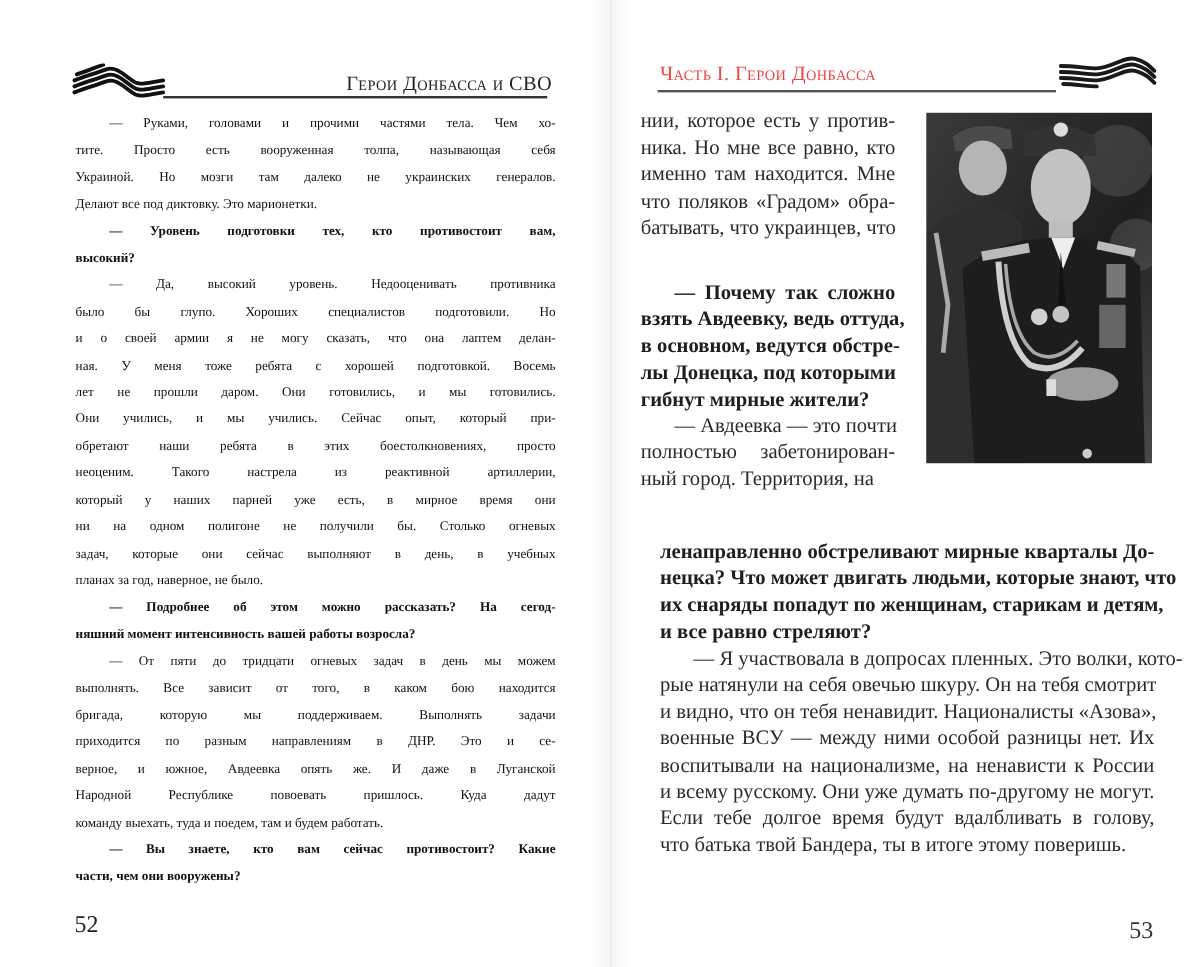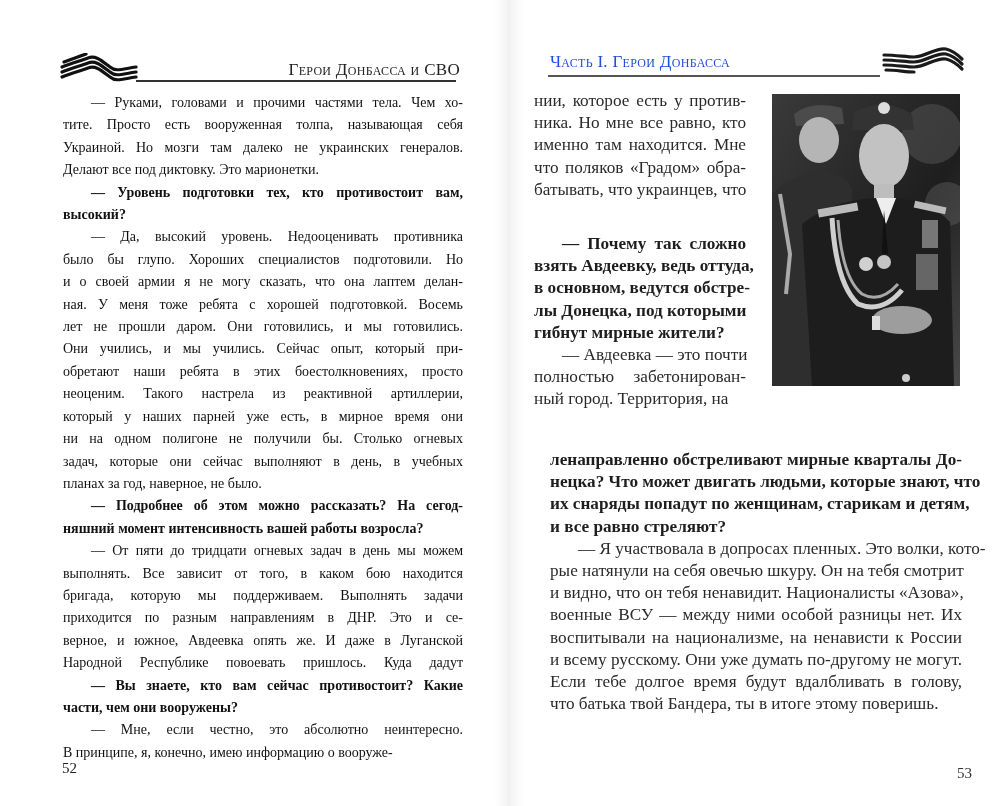--- a/index.html
+++ b/index.html
@@ -6,47 +6,47 @@
   body { width: 1000px; height: 806px; position: relative; overflow: hidden; }
   .spread { position: absolute; left: 0; top: 0; width: 1000px; height: 806px; background: #fff; }
   .gutter { position: absolute; left: 494px; top: 0; width: 30px; height: 806px;
             background: linear-gradient(to right, #ffffff 0%, #f4f4f4 45%, #eeeeee 50%, #f4f4f4 55%, #ffffff 100%); }
   .page { position: absolute; top: 0; height: 806px; font-family: "Liberation Serif", "DejaVu Serif", serif; color: #1a1a1a; }
   .page-left { left: 0; width: 500px; }
   .page-right { left: 500px; width: 500px; }
 
   .running-head { position: absolute; font-family: "Liberation Serif", serif; font-variant: small-caps; font-size: 17px; letter-spacing: 0.3px; color: #222; }
   .page-left .running-head { right: 40px; top: 60px; }
-  .page-right .running-head { left: 50px; top: 52px; color: #1d4ed8; }
+  .page-right .running-head { left: 50px; top: 52px; color: #ef4444; }
   .rule { position: absolute; height: 1.5px; background: #333; }
   .page-left .rule { left: 136px; right: 44px; top: 80px; }
   .page-right .rule { left: 48px; right: 120px; top: 75px; background: #555; }
 
   .ribbon { position: absolute; }
   .page-left .ribbon { left: 60px; top: 53px; width: 78px; height: 30px; }
   .page-right .ribbon { left: 880px; top: 45px; width: 86px; height: 32px; }
   .page-right .ribbon { left: 380px; }
 
-  .text-block { position: absolute; font-size: 14px; line-height: 22.4px; text-align: justify; }
+  .text-block { position: absolute; font-size: 11px; line-height: 22.4px; text-align: justify; }
   .page-left .text-block { left: 63px; top: 92px; width: 400px; color: #111; }
   .q { font-weight: bold; }
 
   .narrow { position: absolute; left: 34px; top: 90px; width: 212px; font-size: 17.2px; line-height: 22.2px; text-align: justify; color: #2a2a2a; }
   .wide { position: absolute; left: 50px; top: 417px; width: 412px; font-size: 17.2px; line-height: 22.2px; text-align: justify; color: #2a2a2a; }
   .narrow .q, .wide .q { color: #1e1e1e; margin-top: 32px; }
   .line { display: block; white-space: nowrap; text-align-last: justify; }
   .line.last { text-align-last: left; }
   .indent { padding-left: 28px; }
 
   .photo { position: absolute; left: 272px; top: 94px; width: 188px; height: 292px; background: #2b2b2b; overflow: hidden; }
   .photo svg { display: block; }
 
-  .folio { position: absolute; font-size: 15px; font-family: "Liberation Serif", serif; color: #222; }
+  .folio { position: absolute; font-size: 20px; font-family: "Liberation Serif", serif; color: #222; }
   .page-left .folio { left: 62px; top: 760px; }
-  .page-right .folio { right: 28px; top: 765px; color: #333; text-align: right; }
+  .page-right .folio { right: 39px; top: 765px; color: #333; text-align: right; }
 </style>
 </head>
 <body>
 
 <div class="spread">
   <div class="gutter"></div>
 
   <div class="page page-left">
     <svg class="ribbon" viewBox="0 0 78 30">
       <g fill="none" stroke="#111" stroke-width="3.2" stroke-linecap="round">
@@ -88,28 +88,25 @@
           <span class="line indent">— Подробнее об этом можно рассказать? На сегод-</span>
           <span class="line last">няшний момент интенсивность вашей работы возросла?</span>
         </div>
         <div>
           <span class="line indent">— От пяти до тридцати огневых задач в день мы можем</span>
           <span class="line">выполнять. Все зависит от того, в каком бою находится</span>
           <span class="line">бригада, которую мы поддерживаем. Выполнять задачи</span>
           <span class="line">приходится по разным направлениям в ДНР. Это и се-</span>
           <span class="line">верное, и южное, Авдеевка опять же. И даже в Луганской</span>
           <span class="line">Народной Республике повоевать пришлось. Куда дадут</span>
+          <span class="line last">команду выехать, туда и поедем, там и будем работать.</span>
         </div>
         <div class="q">
           <span class="line indent">— Вы знаете, кто вам сейчас противостоит? Какие</span>
           <span class="line last">части, чем они вооружены?</span>
-        </div>
-        <div>
-          <span class="line indent">— Мне, если честно, это абсолютно неинтересно.</span>
-          <span class="line last">В принципе, я, конечно, имею информацию о вооруже-</span>
         </div>
       </div>
 
     <div class="folio">52</div>
   </div>
 
   <div class="page page-right">
     <div class="running-head">Часть I. Герои Донбасса</div>
     <div class="rule"></div>
     <svg class="ribbon" viewBox="0 0 86 32" style="left:380px;top:45px;">

